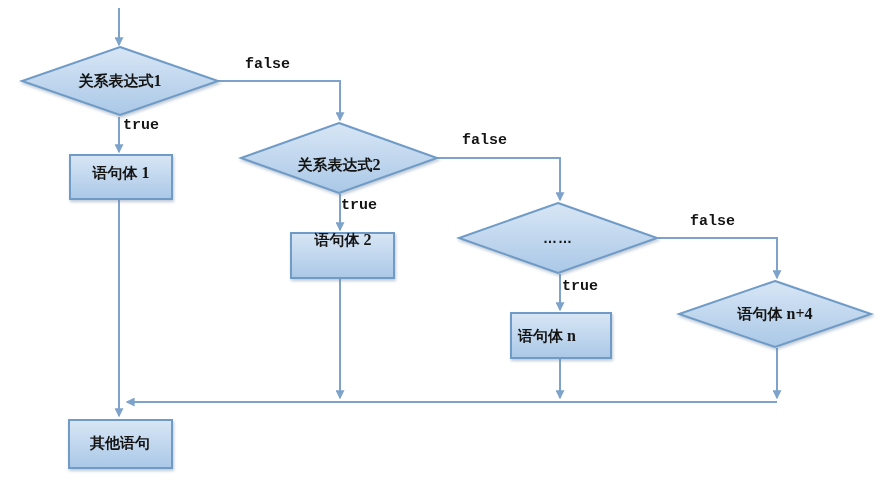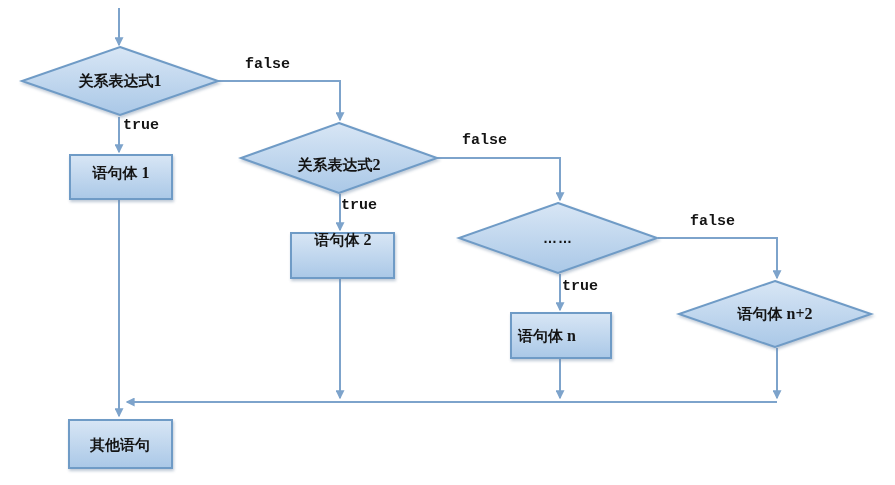--- a/index.html
+++ b/index.html
@@ -111,29 +111,29 @@
       <rect class="shape" x="69" y="420" width="103" height="48"></rect>
     </g>
   </svg>
 
   <div class="node-label" style="left:120px; top:81px;"><span>关系表达式</span><span class="num">1</span></div>
 
   <div class="node-label" style="left:339px; top:165px;"><span>关系表达式</span><span class="num">2</span></div>
 
   <div class="node-label ellipsis" style="left:558px; top:238px;"><span>……</span></div>
 
-  <div class="node-label" style="left:775px; top:314px;"><span>语句体</span><span class="num"> n+2</span></div>
+  <div class="node-label" style="left:775px; top:314px;"><span>语句体</span><span class="num"> n+4</span></div>
 
   <div class="node-label" style="left:121px; top:173px;"><span>语句体</span><span class="num"> 1</span></div>
 
   <div class="node-label" style="left:343px; top:240px;"><span>语句体</span><span class="num"> 2</span></div>
 
   <div class="node-label" style="left:547px; top:336px;"><span>语句体</span><span class="num"> n</span></div>
 
-  <div class="node-label" style="left:120px; top:444px;"><span>其他语句</span></div>
+  <div class="node-label" style="left:120px; top:444px;font-family:Liberation Mono, monospace;"><span>其他语句</span></div>
 
   <div class="edge-label" style="left:245px; top:57px;">false</div>
   <div class="edge-label" style="left:123px; top:118px;">true</div>
   <div class="edge-label" style="left:462px; top:133px;">false</div>
   <div class="edge-label" style="left:341px; top:198px;">true</div>
   <div class="edge-label" style="left:690px; top:214px;">false</div>
   <div class="edge-label" style="left:562px; top:279px;">true</div>
 
 </div>
 

